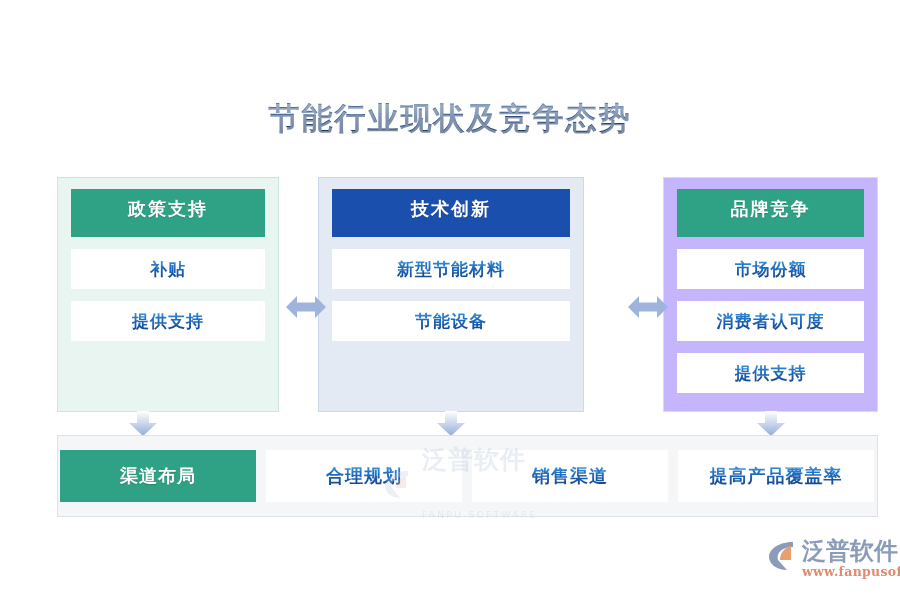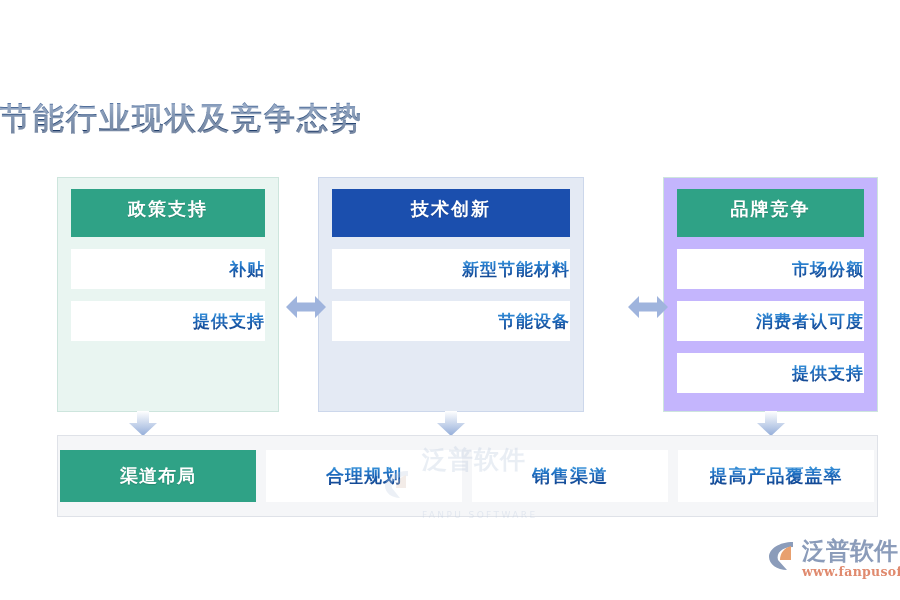--- a/index.html
+++ b/index.html
@@ -8,20 +8,21 @@
     background: #ffffff;
     font-family: "DejaVu Serif", "Liberation Serif", serif;
     overflow: hidden;
   }
   #stage { position: relative; width: 900px; height: 600px; background:#fff; }
 
   
   .title {
     position: absolute;
     left: 0; top: 98px; width: 900px;
+    text-align: center;
     font-size: 31px;
     font-weight: 700;
     letter-spacing: 2px;
     color: #2c4a72;
     background: linear-gradient(180deg, #6d89b4 0%, #2e4f7e 45%, #16305c 100%);
     -webkit-background-clip: text;
     background-clip: text;
     -webkit-text-fill-color: transparent;
     text-shadow: 0 1px 0 rgba(255,255,255,.4);
   }
@@ -46,21 +47,21 @@
     letter-spacing: 2px;
     text-shadow: 0 1px 1px rgba(0,0,0,.18);
   }
   .panel.p1 .panel-head, .panel.p3 .panel-head { background:#2fa286; }
   .panel.p2 .panel-head { background:#1b4fae; }
 
   .panel-item {
     height: 40px; line-height: 40px;
     margin-top: 12px;
     background: #ffffff;
-    text-align: right;
+    text-align: center;
     font-size: 17px; font-weight: 700;
     letter-spacing: 1px;
     color: #1b62b5;
     background-image: none;
   }
   .panel-item span {
     background: linear-gradient(180deg, #3f9de0 0%, #1f6fc2 40%, #12418b 100%);
     -webkit-background-clip: text; background-clip: text;
     -webkit-text-fill-color: transparent;
   }

